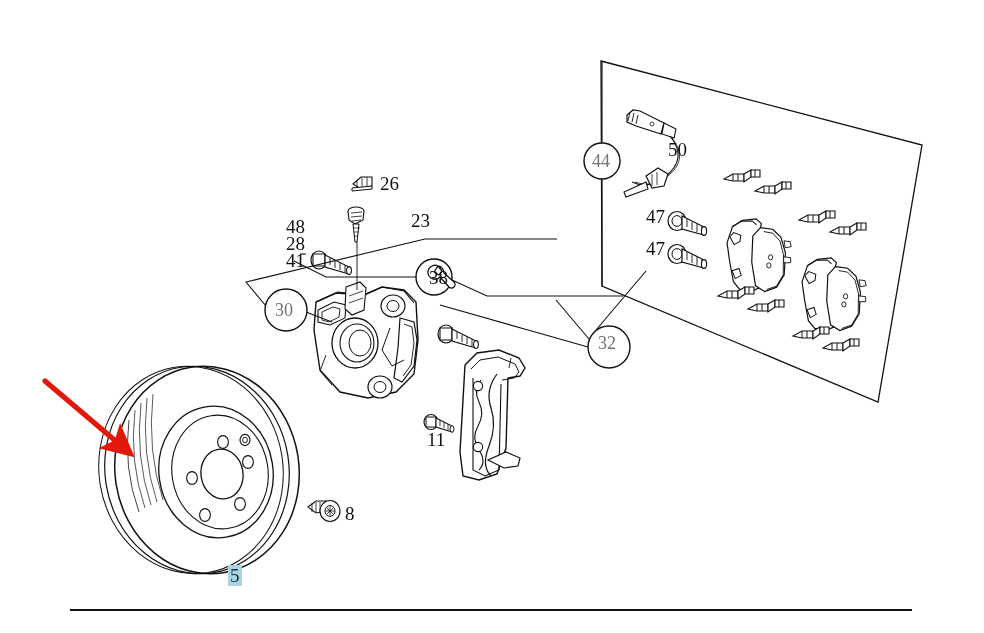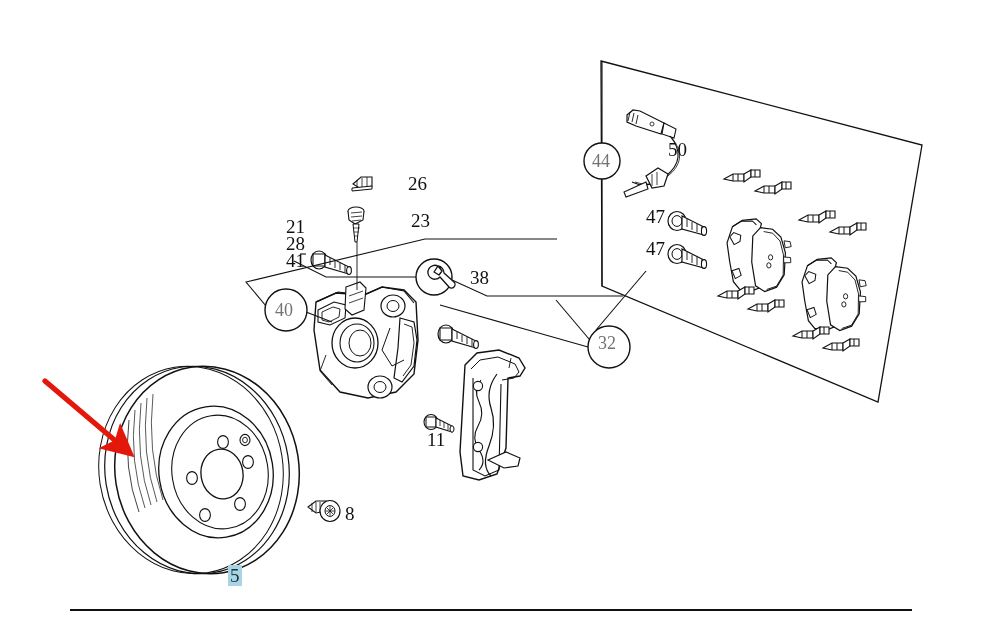--- a/index.html
+++ b/index.html
@@ -248,34 +248,34 @@
       </g>
     </g>
 
     <g>
       <line x1="45" y1="381" x2="118" y2="443" stroke="#e3170a" stroke-width="5.2" stroke-linecap="round" marker-end="url(#redhead)"></line>
     </g>
 
     <line x1="70" y1="610" x2="912" y2="610" stroke="#111" stroke-width="2.2"></line>
   </svg>
 
-  <div class="lbl n" style="left:380px;top:174px;margin-left:28px;">26</div>
+  <div class="lbl n" style="left:380px;top:174px;">26</div>
   <div class="lbl n" style="left:371px;top:211px;margin-left:40px;">23</div>
 
-  <div class="lbl n" style="left:286px;top:217px;">21</div>
+  <div class="lbl n" style="left:286px;top:217px;">48</div>
   <div class="lbl n" style="left:286px;top:234px;">28</div>
   <div class="lbl n" style="left:286px;top:251px;">41</div>
 
-  <div class="lbl n" style="left:470px;top:268px;">38</div>
+  <div class="lbl n" style="left:429px;top:268px;">38</div>
   <div class="lbl n" style="left:427px;top:430px;">11</div>
   <div class="lbl n" style="left:345px;top:504px;">8</div>
 
   <div class="lbl n" style="left:668px;top:140px;">50</div>
   <div class="lbl n" style="left:646px;top:207px;">47</div>
   <div class="lbl n" style="left:646px;top:239px;">47</div>
 
-  <div class="callout-txt" style="left:275px;top:300px;">40</div>
+  <div class="callout-txt" style="left:275px;top:300px;">30</div>
   <div class="callout-txt" style="left:598px;top:333px;">32</div>
   <div class="callout-txt" style="left:592px;top:151px;">44</div>
 
   <div class="lbl n" style="left:228px;top:566px;"><span class="hl">5</span></div>
 
 </div>
 
 </body></html>

